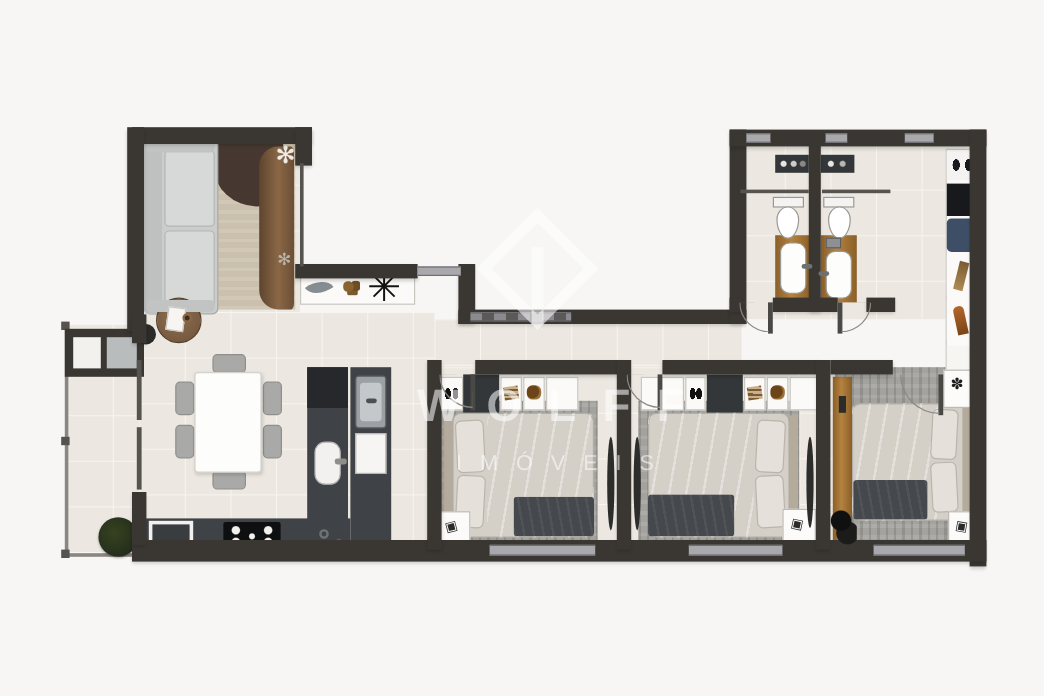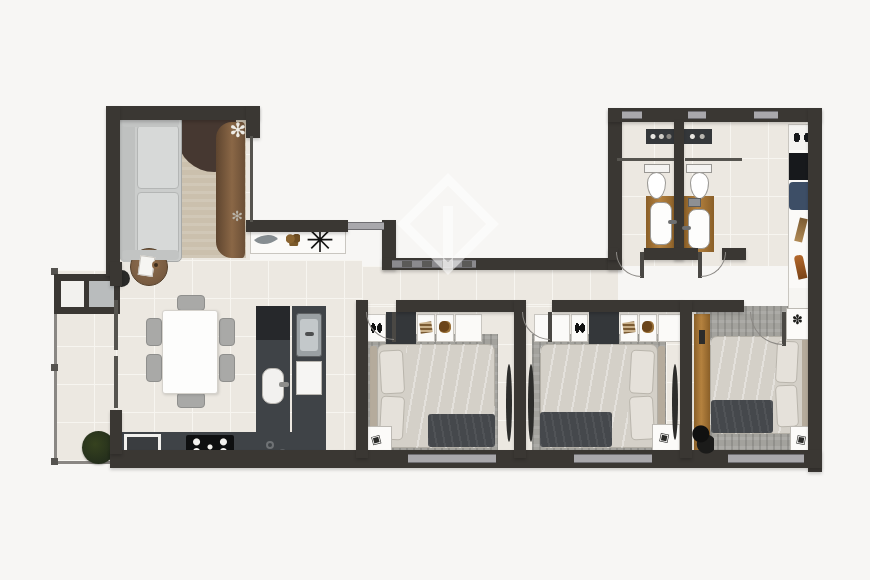--- a/index.html
+++ b/index.html
@@ -224,14 +224,16 @@
   <div class="pillow" style="left:776px;top:341px;width:22px;height:42px;transform:rotate(3deg);"></div>
   <div class="pillow" style="left:776px;top:385px;width:22px;height:42px;transform:rotate(-3deg);"></div>
   <div class="blanket" style="left:711px;top:400px;width:62px;height:33px;"></div>
   <div class="nightstand" style="left:786px;top:308px;width:28px;height:32px;"></div>
   <div class="decor-glyph" style="left:792px;top:313px;font-size:13px;color:#1d1d1b;">✽</div>
   <div class="nightstand" style="left:790px;top:426px;width:26px;height:31px;"></div>
   <div class="decor-glyph" style="left:796px;top:434px;transform:rotate(10deg);">▣</div>
 
   <div class="watermark" style="left:412px;top:188px;width:72px;height:72px;border:9px solid var(--watermark,rgba(255,255,255,.55));transform:rotate(45deg);"></div>
   <div class="watermark" style="left:443px;top:206px;width:10px;height:64px;background:var(--watermark,rgba(255,255,255,.55));"></div>
+  <div class="watermark" style="left:300px;top:318px;width:340px;font-size:38px;font-weight:bold;letter-spacing:22px;">WOLFF</div>
+  <div class="watermark" style="left:310px;top:376px;width:320px;font-size:18px;letter-spacing:15px;">IMÓVEIS</div>
 
 </div>
 
 </body></html>

